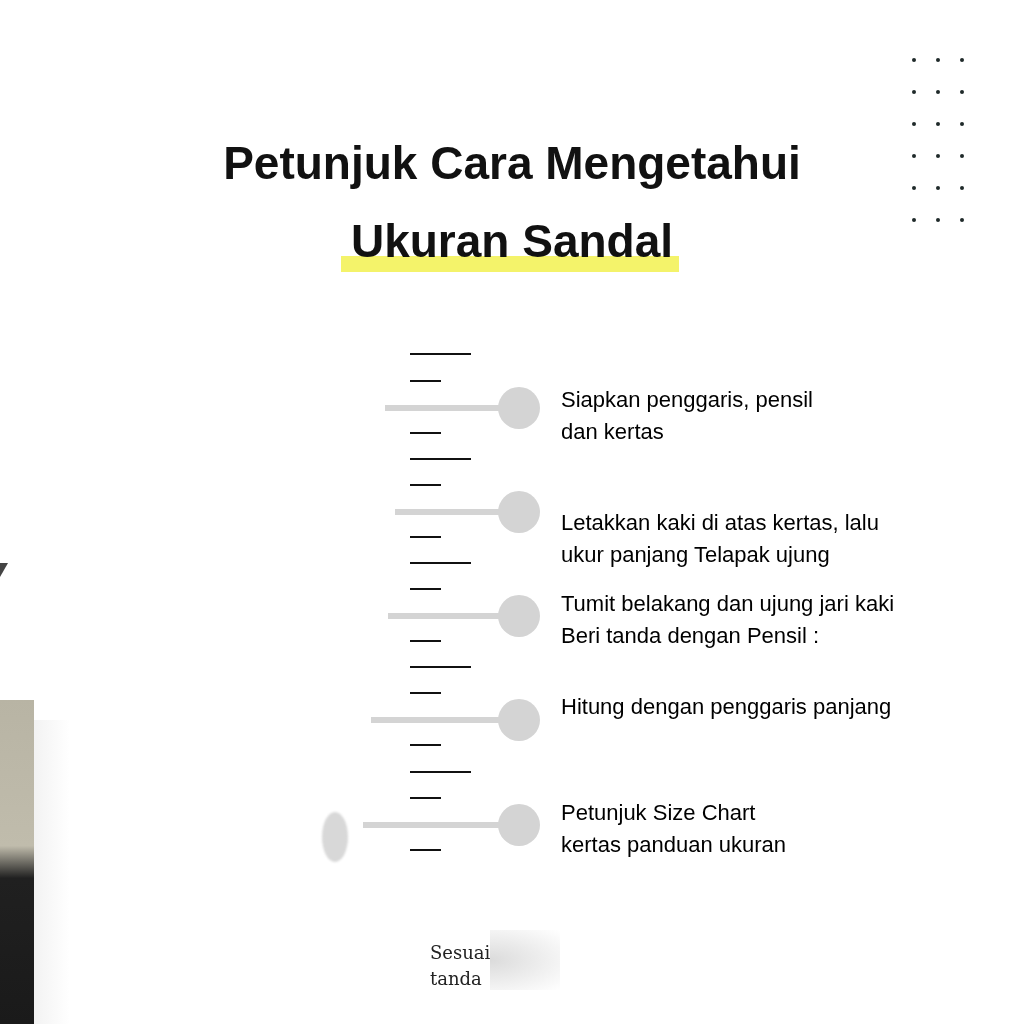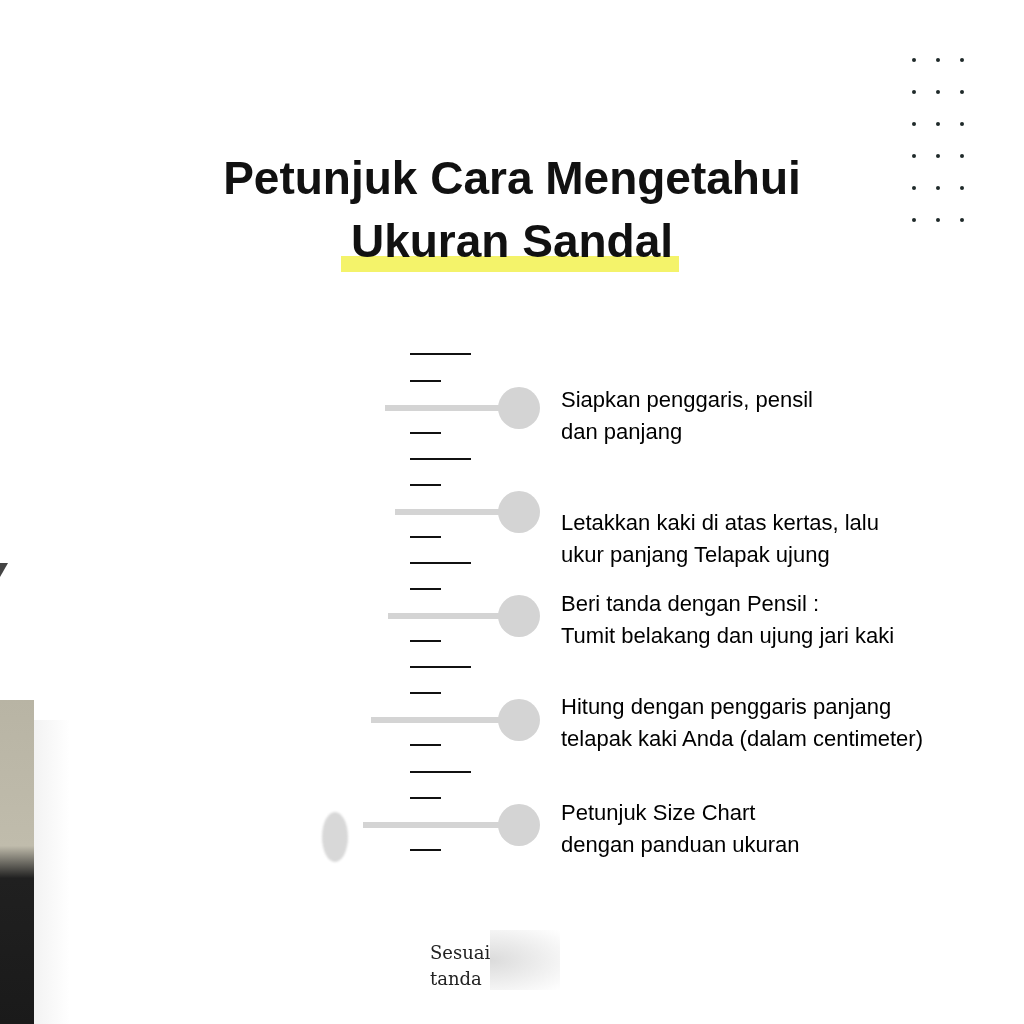--- a/index.html
+++ b/index.html
@@ -1,20 +1,20 @@
 <!DOCTYPE html>
 <html><head>
 <meta charset="utf-8">
 <style>
   html, body { margin:0; padding:0; }
   body { width:1024px; height:1024px; background:#ffffff; position:relative; overflow:hidden; font-family:"Liberation Sans", sans-serif; color:#111; }
   .dots { position:absolute; left:906px; top:52px; width:70px; height:180px; }
   .dot { position:absolute; width:4px; height:4px; border-radius:50%; background:#1f2a2a; }
   .title { position:absolute; left:0; width:1024px; text-align:center; font-size:46px; font-weight:bold; color:#111; letter-spacing:0px; }
-  .title.l1 { top:151px;text-align:center; }
+  .title.l1 { top:136px;text-align:center; }
   .title.l2 { top:214px;text-align:center; }
   .title.l2 span { position:relative; display:inline-block; }
   .highlight { position:absolute; left:-10px; right:-6px; bottom:-4px; height:16px; background:#f4f36a; z-index:-1; }
   .tick { position:absolute; height:2px; background:#111; }
   .connector { position:absolute; height:6px; background:#d4d4d4; }
   .node { position:absolute; width:42px; height:42px; border-radius:50%; background:#d4d4d4; }
   .step-text { position:absolute; left:561px; font-size:22px; line-height:32px; color:#000000; }
   .left-photo { position:absolute; left:0; top:700px; width:34px; height:324px; background:linear-gradient(to bottom,#b8b4a4 0%,#c0bcac 45%,#202020 55%,#1a1a1a 100%); }
   .left-fade { position:absolute; left:0; top:720px; width:70px; height:304px; background:linear-gradient(to right, rgba(220,220,220,0.7), rgba(255,255,255,0)); }
   .heel-shape { position:absolute; left:322px; top:812px; width:26px; height:50px; border-radius:50%; background:#d8d8d8; filter:blur(1px); }
@@ -82,37 +82,36 @@
 <div class="node" style="left:498px;top:595px"></div>
 
 <div class="connector" style="left:371px;top:717px;width:134px"></div>
 <div class="node" style="left:498px;top:699px"></div>
 
 <div class="connector" style="left:363px;top:822px;width:142px"></div>
 <div class="node" style="left:498px;top:804px"></div>
 
 <div class="step-text" style="top:384px">
   <div>Siapkan penggaris, pensil</div>
-  <div>dan panjang</div>
+  <div>dan kertas</div>
 </div>
 <div class="step-text" style="top:507px">
   <div>Letakkan kaki di atas kertas, lalu</div>
   <div>ukur panjang Telapak ujung</div>
 </div>
 <div class="step-text" style="top:588px">
+  <div>Tumit belakang dan ujung jari kaki</div>
   <div>Beri tanda dengan Pensil :</div>
-  <div>Tumit belakang dan ujung jari kaki</div>
 </div>
 <div class="step-text" style="top:691px">
   <div>Hitung dengan penggaris panjang</div>
-  <div>telapak kaki Anda (dalam centimeter)</div>
 </div>
 <div class="step-text" style="top:797px">
   <div>Petunjuk Size Chart</div>
-  <div>dengan panduan ukuran</div>
+  <div>kertas panduan ukuran</div>
 </div>
 
 <div class="corner-mark"></div>
 <div class="left-fade"></div>
 <div class="left-photo"></div>
 <div class="heel-shape"></div>
 <div class="bottom-smudge">
   <div>Sesuai</div>
   <div>tanda</div>
 </div>

